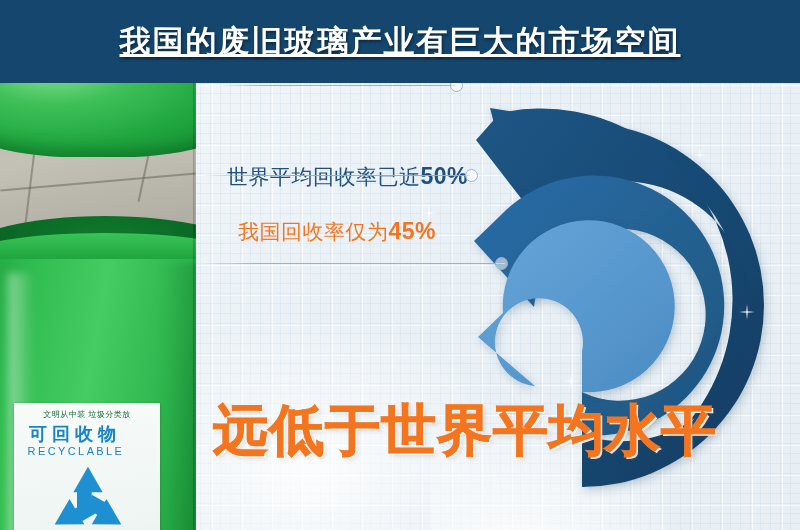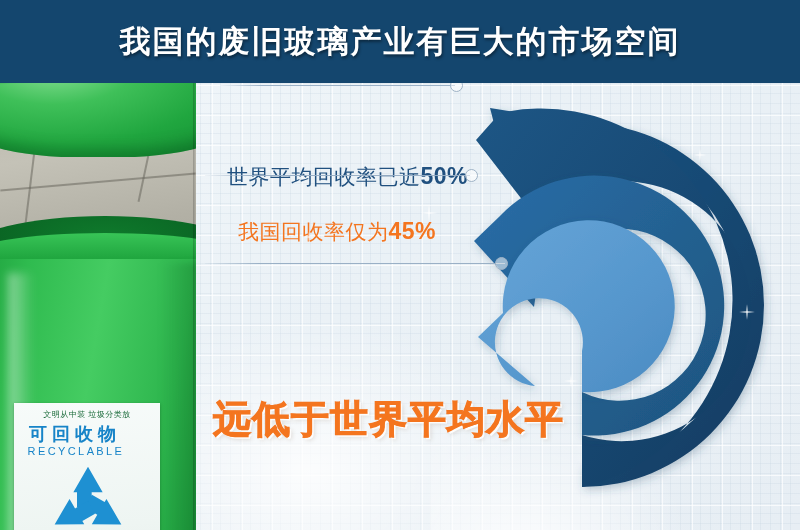--- a/index.html
+++ b/index.html
@@ -28,20 +28,21 @@
     position:absolute; left:0; top:22px;
     width:800px;
     text-align:center;
     color:#ffffff;
     font-size:31px;
     font-weight:bold;
     letter-spacing:2px;
     line-height:40px;
     text-shadow:1px 2px 3px rgba(0,0,0,0.45);
     white-space:nowrap;
+    text-decoration:underline;
   }
 
   
   #body-area {
     position:absolute; left:0; top:83px;
     width:800px; height:447px;
     background:
       linear-gradient(135deg,#f2f7fa 0%, #eaf1f6 45%, #e7eef4 100%);
     overflow:hidden;
   }
@@ -220,21 +221,21 @@
 
   #row-3 { left:230px; top:218px; }
   #row-3 .row-label { left:8px;  top:0; }
   #row-3 .row-line  { left:-25px; top:45px; width:300px; }
   #row-3 .row-dot   { left:265px; top:39px; }
 
   
   #headline {
     position:absolute; left:213px; top:394px;
     z-index:25;
-    font-size:38px;
+    font-size:55px;
     font-weight:bold;
     color:#f4751f;
     letter-spacing:1px;
     white-space:nowrap;
     -webkit-text-stroke:1px #f4751f;
     text-shadow:2px 2px 0 rgba(255,255,255,0.9), 3px 3px 4px rgba(120,90,60,0.18);
   }
 
   
   .sparkle {

